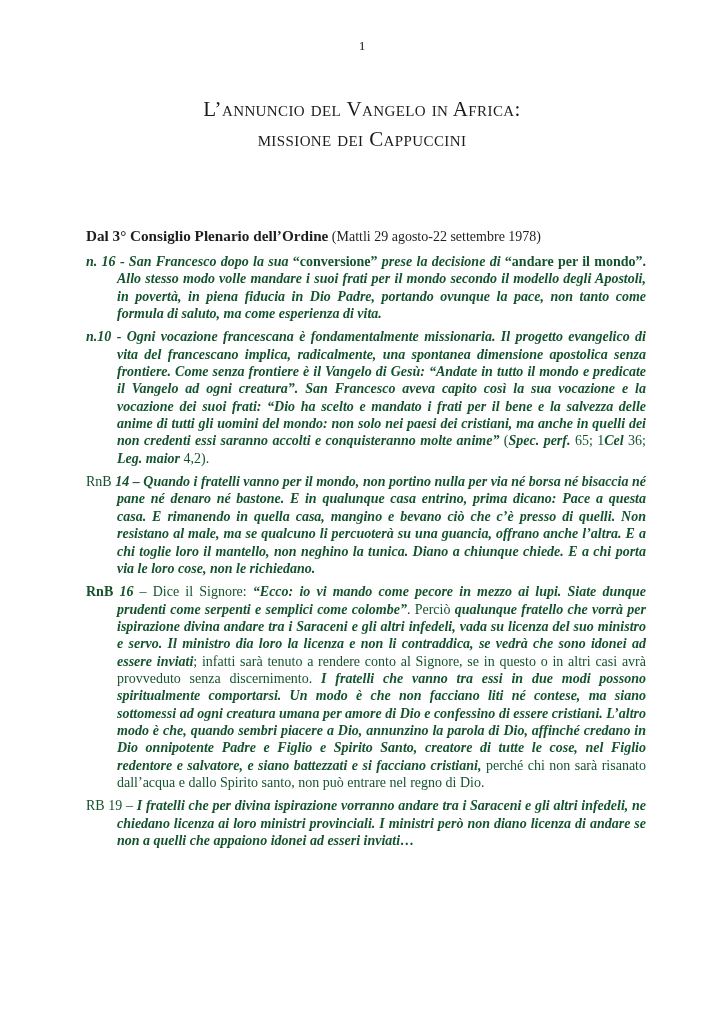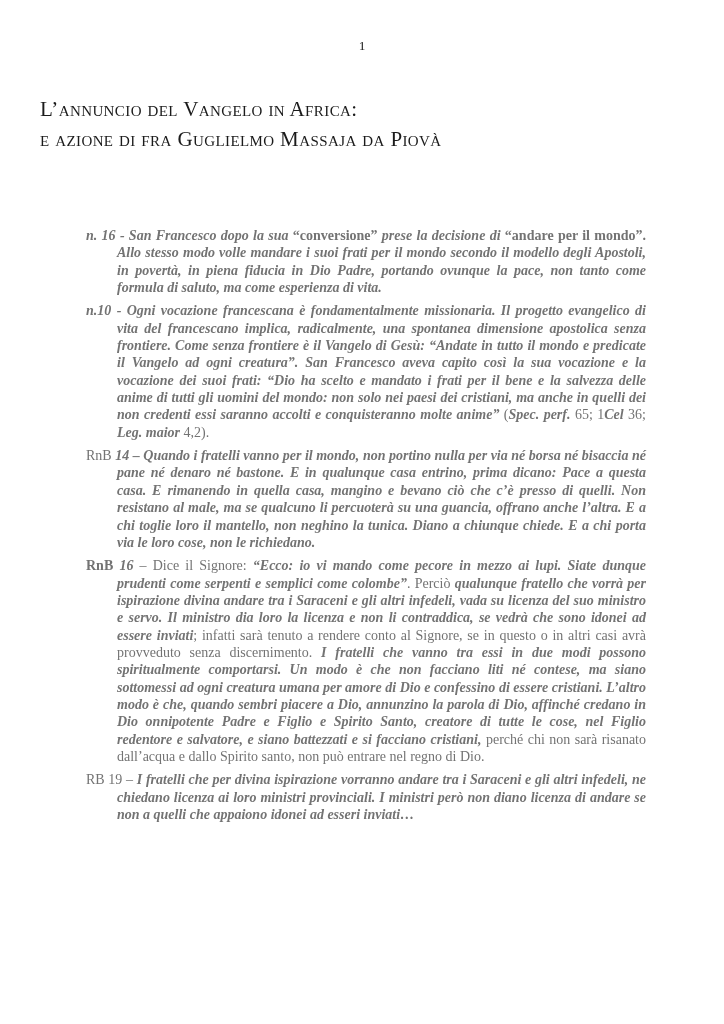--- a/index.html
+++ b/index.html
@@ -23,21 +23,21 @@
     right: 0;
     text-align: center;
     font-size: 13.5px;
     color: #222222;
   }
   .doc-title {
     position: absolute;
     top: 94px;
     left: 40px;
     right: 40px;
-    text-align: left;
+    text-align: center;
     font-variant: small-caps;
     font-size: 21px;
     line-height: 30px;
     font-weight: 500;
     letter-spacing: 0.4px;
     color: #1b1b1b;
   }
   .content {
     position: absolute;
     top: 227px;
@@ -56,40 +56,43 @@
     font-weight: 400;
     font-size: 14px;
   }
   .para {
     text-align: justify;
     font-size: 14px;
     line-height: 17.35px;
     padding-left: 31px;
     text-indent: -31px;
     margin: 0 0 6px 0;
-    color: #737373;
+    color: #14532d;
   }
   .seg-r  { font-style: normal; font-weight: 400; }
   .seg-i  { font-style: italic; font-weight: 700; }
   .seg-b  { font-style: normal; font-weight: 700; }
   .seg-bi { font-style: italic; font-weight: 700; }
 </style>
 </head>
 <body>
 
 <div class="page">
 
   <div class="page-number">1</div>
 
   <div class="doc-title">
     <div>L’annuncio del Vangelo in Africa:</div>
-    <div>e azione di fra Guglielmo Massaja da Piovà</div>
+    <div>missione dei Cappuccini</div>
   </div>
 
   <div class="content">
+    <div class="section-heading">
+      <span class="h-bold">Dal 3° Consiglio Plenario dell’Ordine</span><span class="h-normal"> (Mattli 29 agosto-22 settembre 1978)</span>
+    </div>
 
     <div>
         <div class="para"><span class="seg-bi">n. 16 - San Francesco dopo la sua </span><span class="seg-b">“conversione”</span><span class="seg-bi"> prese la decisione di </span><span class="seg-b">“andare per il mondo”. </span><span class="seg-bi">Allo stesso modo volle mandare i suoi frati per il mondo secondo il modello degli Apostoli, in povertà, in piena fiducia in Dio Padre, portando ovunque la pace, non tanto come formula di saluto, ma come esperienza di vita.</span></div>
         <div class="para"><span class="seg-bi">n.10 - Ogni vocazione francescana è fondamentalmente missionaria. Il progetto evangelico di vita del francescano implica, radicalmente, una spontanea dimensione apostolica senza frontiere. Come senza frontiere è il Vangelo di Gesù: “Andate in tutto il mondo e predicate il Vangelo ad ogni creatura”. San Francesco aveva capito così la sua vocazione e la vocazione dei suoi frati: “Dio ha scelto e mandato i frati per il bene e la salvezza delle anime di tutti gli uomini del mondo: non solo nei paesi dei cristiani, ma anche in quelli dei non credenti essi saranno accolti e conquisteranno molte anime” </span><span class="seg-r">(</span><span class="seg-i">Spec. perf.</span><span class="seg-r"> 65; 1</span><span class="seg-i">Cel</span><span class="seg-r"> 36; </span><span class="seg-i">Leg. maior</span><span class="seg-r"> 4,2).</span></div>
         <div class="para"><span class="seg-r">RnB </span><span class="seg-i">14 – Quando i fratelli vanno per il mondo, non portino nulla per via né borsa né bisaccia né pane né denaro né bastone. E in qualunque casa entrino, prima dicano: Pace a questa casa. E rimanendo in quella casa, mangino e bevano ciò che c’è presso di quelli. Non resistano al male, ma se qualcuno li percuoterà su una guancia, offrano anche l’altra. E a chi toglie loro il mantello, non neghino la tunica. Diano a chiunque chiede. E a chi porta via le loro cose, non le richiedano.</span></div>
         <div class="para"><span class="seg-b">RnB </span><span class="seg-bi">16</span><span class="seg-r"> – Dice il Signore: </span><span class="seg-i">“Ecco: io vi mando come pecore in mezzo ai lupi. Siate dunque prudenti come serpenti e semplici come colombe”</span><span class="seg-r">. Perciò </span><span class="seg-bi">qualunque fratello che vorrà per ispirazione divina andare tra i Saraceni e gli altri infedeli, vada su licenza del suo ministro e servo. Il ministro dia loro la licenza e non li contraddica, se vedrà che sono idonei ad essere inviati</span><span class="seg-r">; infatti sarà tenuto a rendere conto al Signore, se in questo o in altri casi avrà provveduto senza discernimento. </span><span class="seg-bi">I fratelli che vanno tra essi in due modi possono spiritualmente comportarsi. Un modo è che non facciano liti né contese, ma siano sottomessi ad ogni creatura umana per amore di Dio e confessino di essere cristiani. L’altro modo è che, quando sembri piacere a Dio, annunzino la parola di Dio, affinché credano in Dio onnipotente Padre e Figlio e Spirito Santo, creatore di tutte le cose, nel Figlio redentore e salvatore, e siano battezzati e si facciano cristiani,</span><span class="seg-r"> perché chi non sarà risanato dall’acqua e dallo Spirito santo, non può entrare nel regno di Dio.</span></div>
         <div class="para"><span class="seg-r">RB 19 – </span><span class="seg-i">I fratelli che per divina ispirazione vorranno andare tra i Saraceni e gli altri infedeli, ne chiedano licenza ai loro ministri provinciali. I ministri però non diano licenza di andare se non a quelli che appaiono idonei ad esseri inviati…</span></div>
       </div>
   </div>
 

